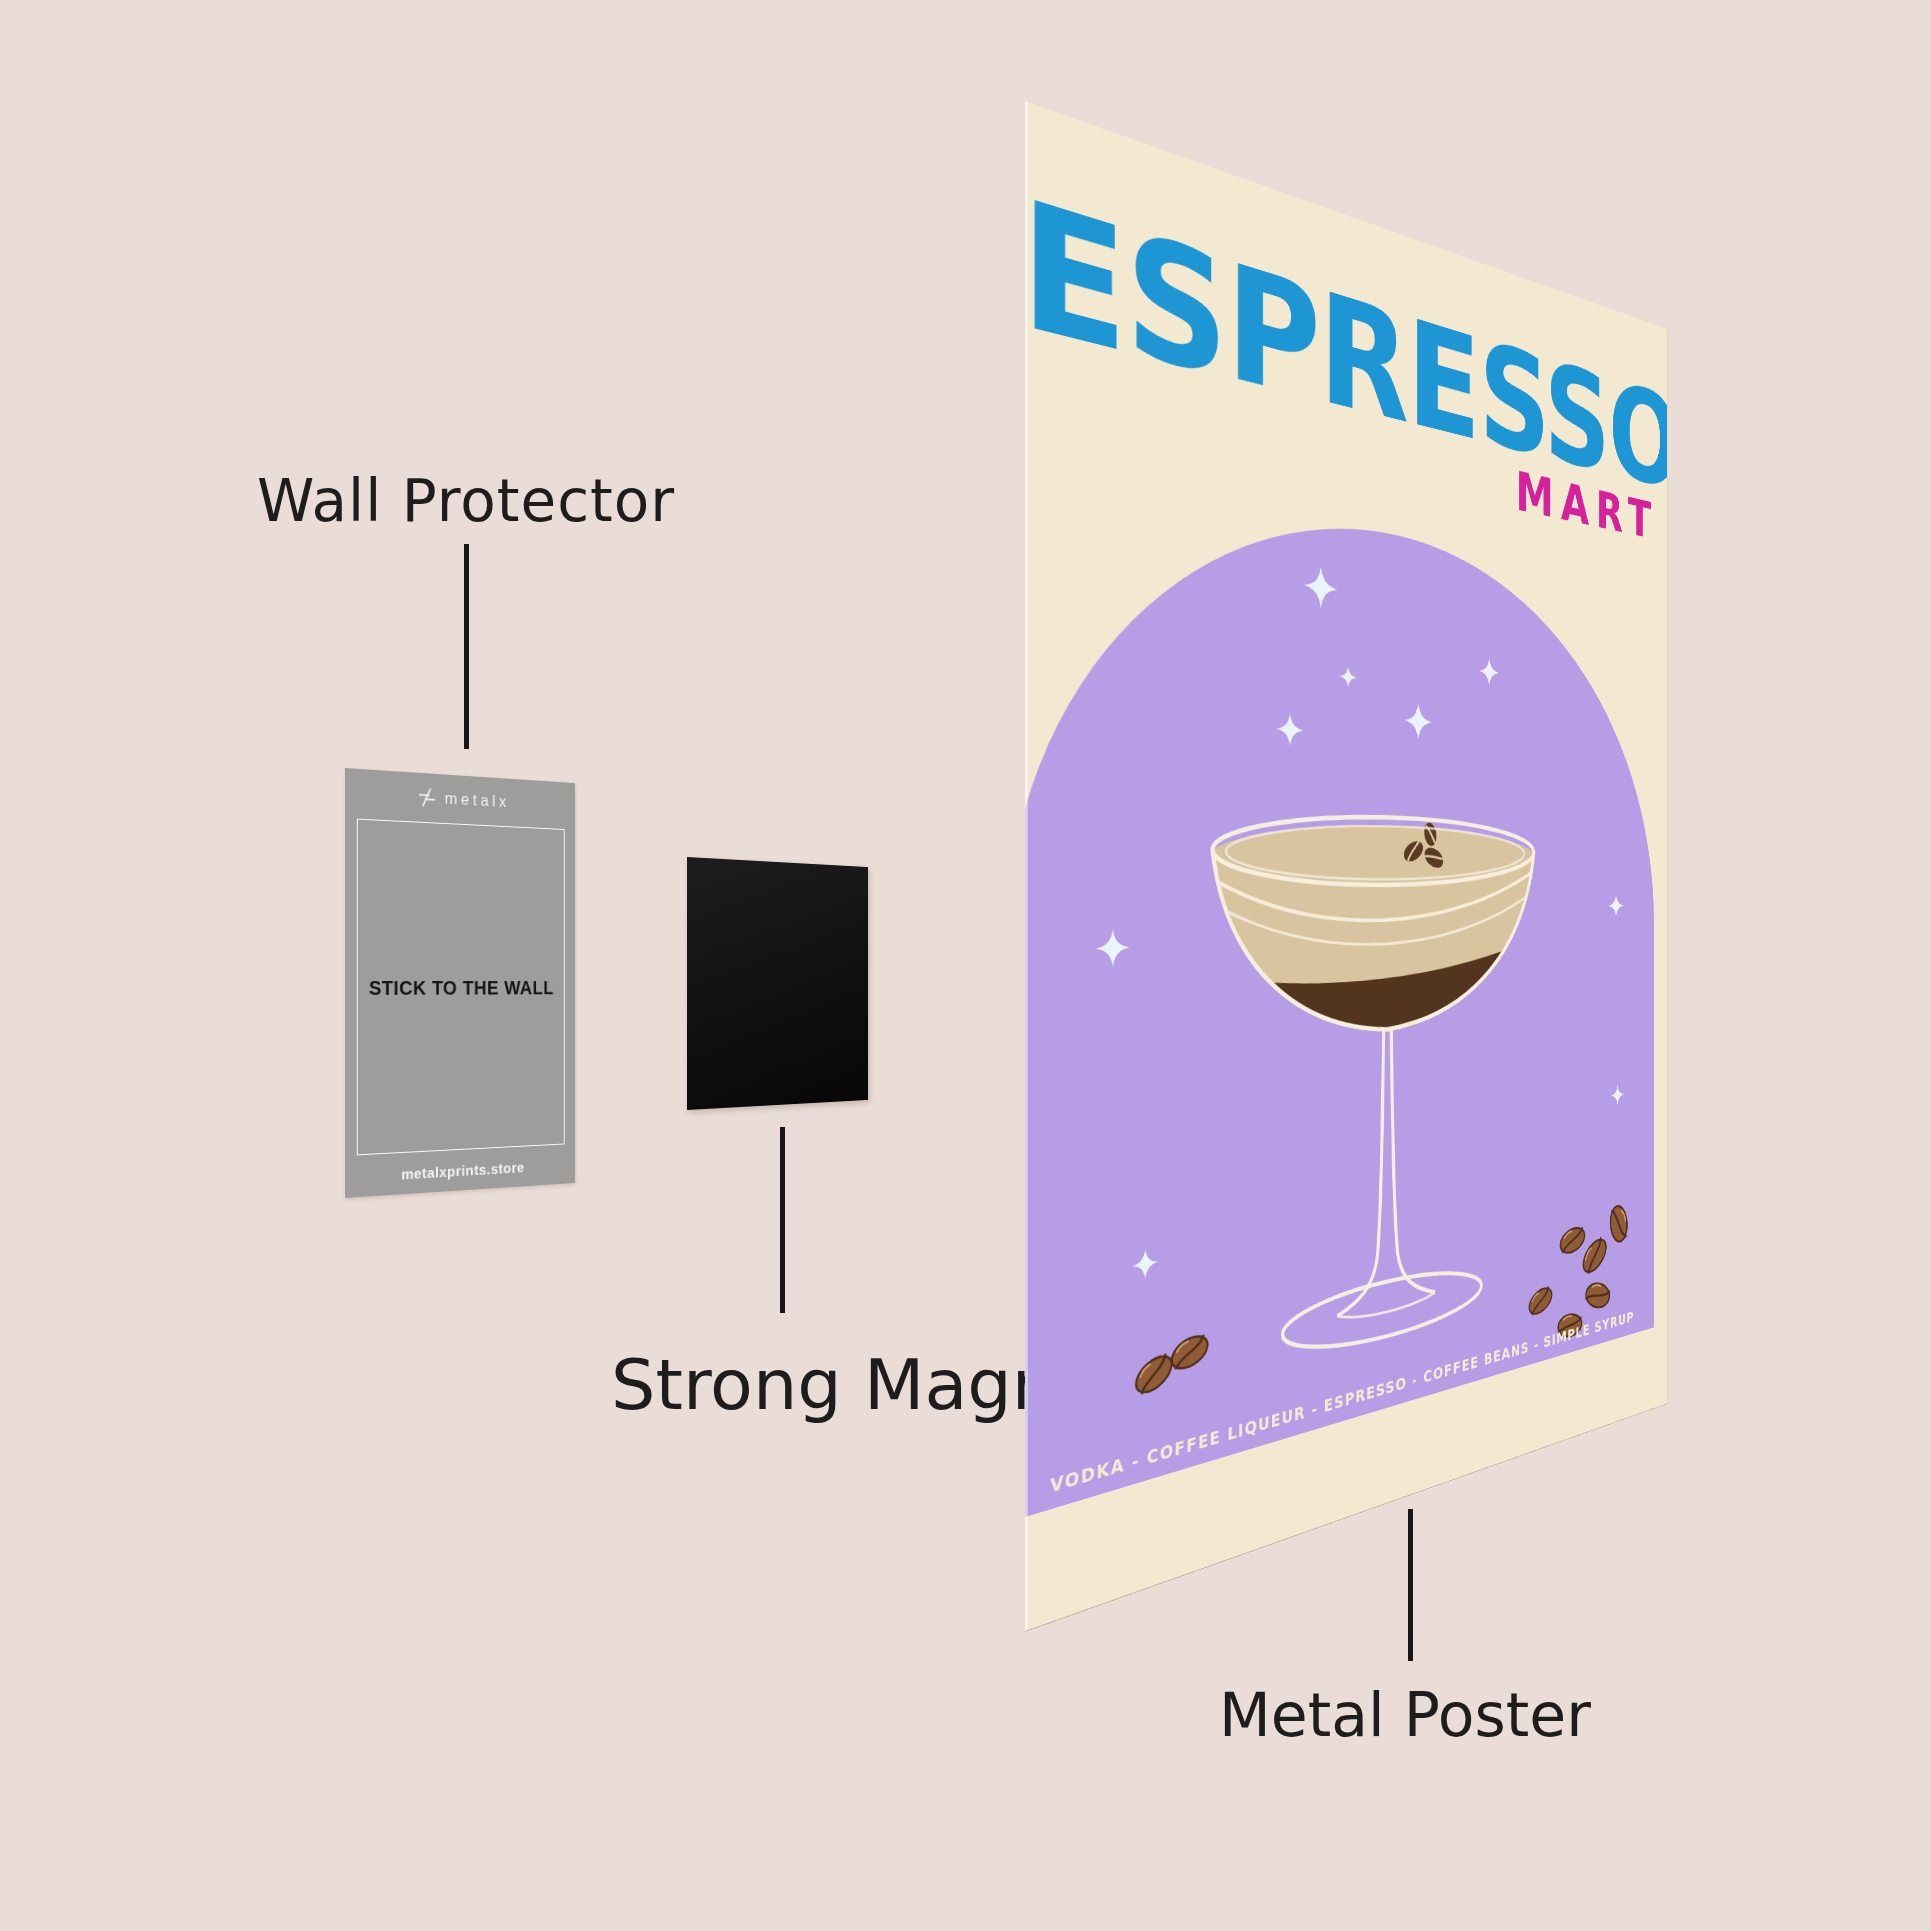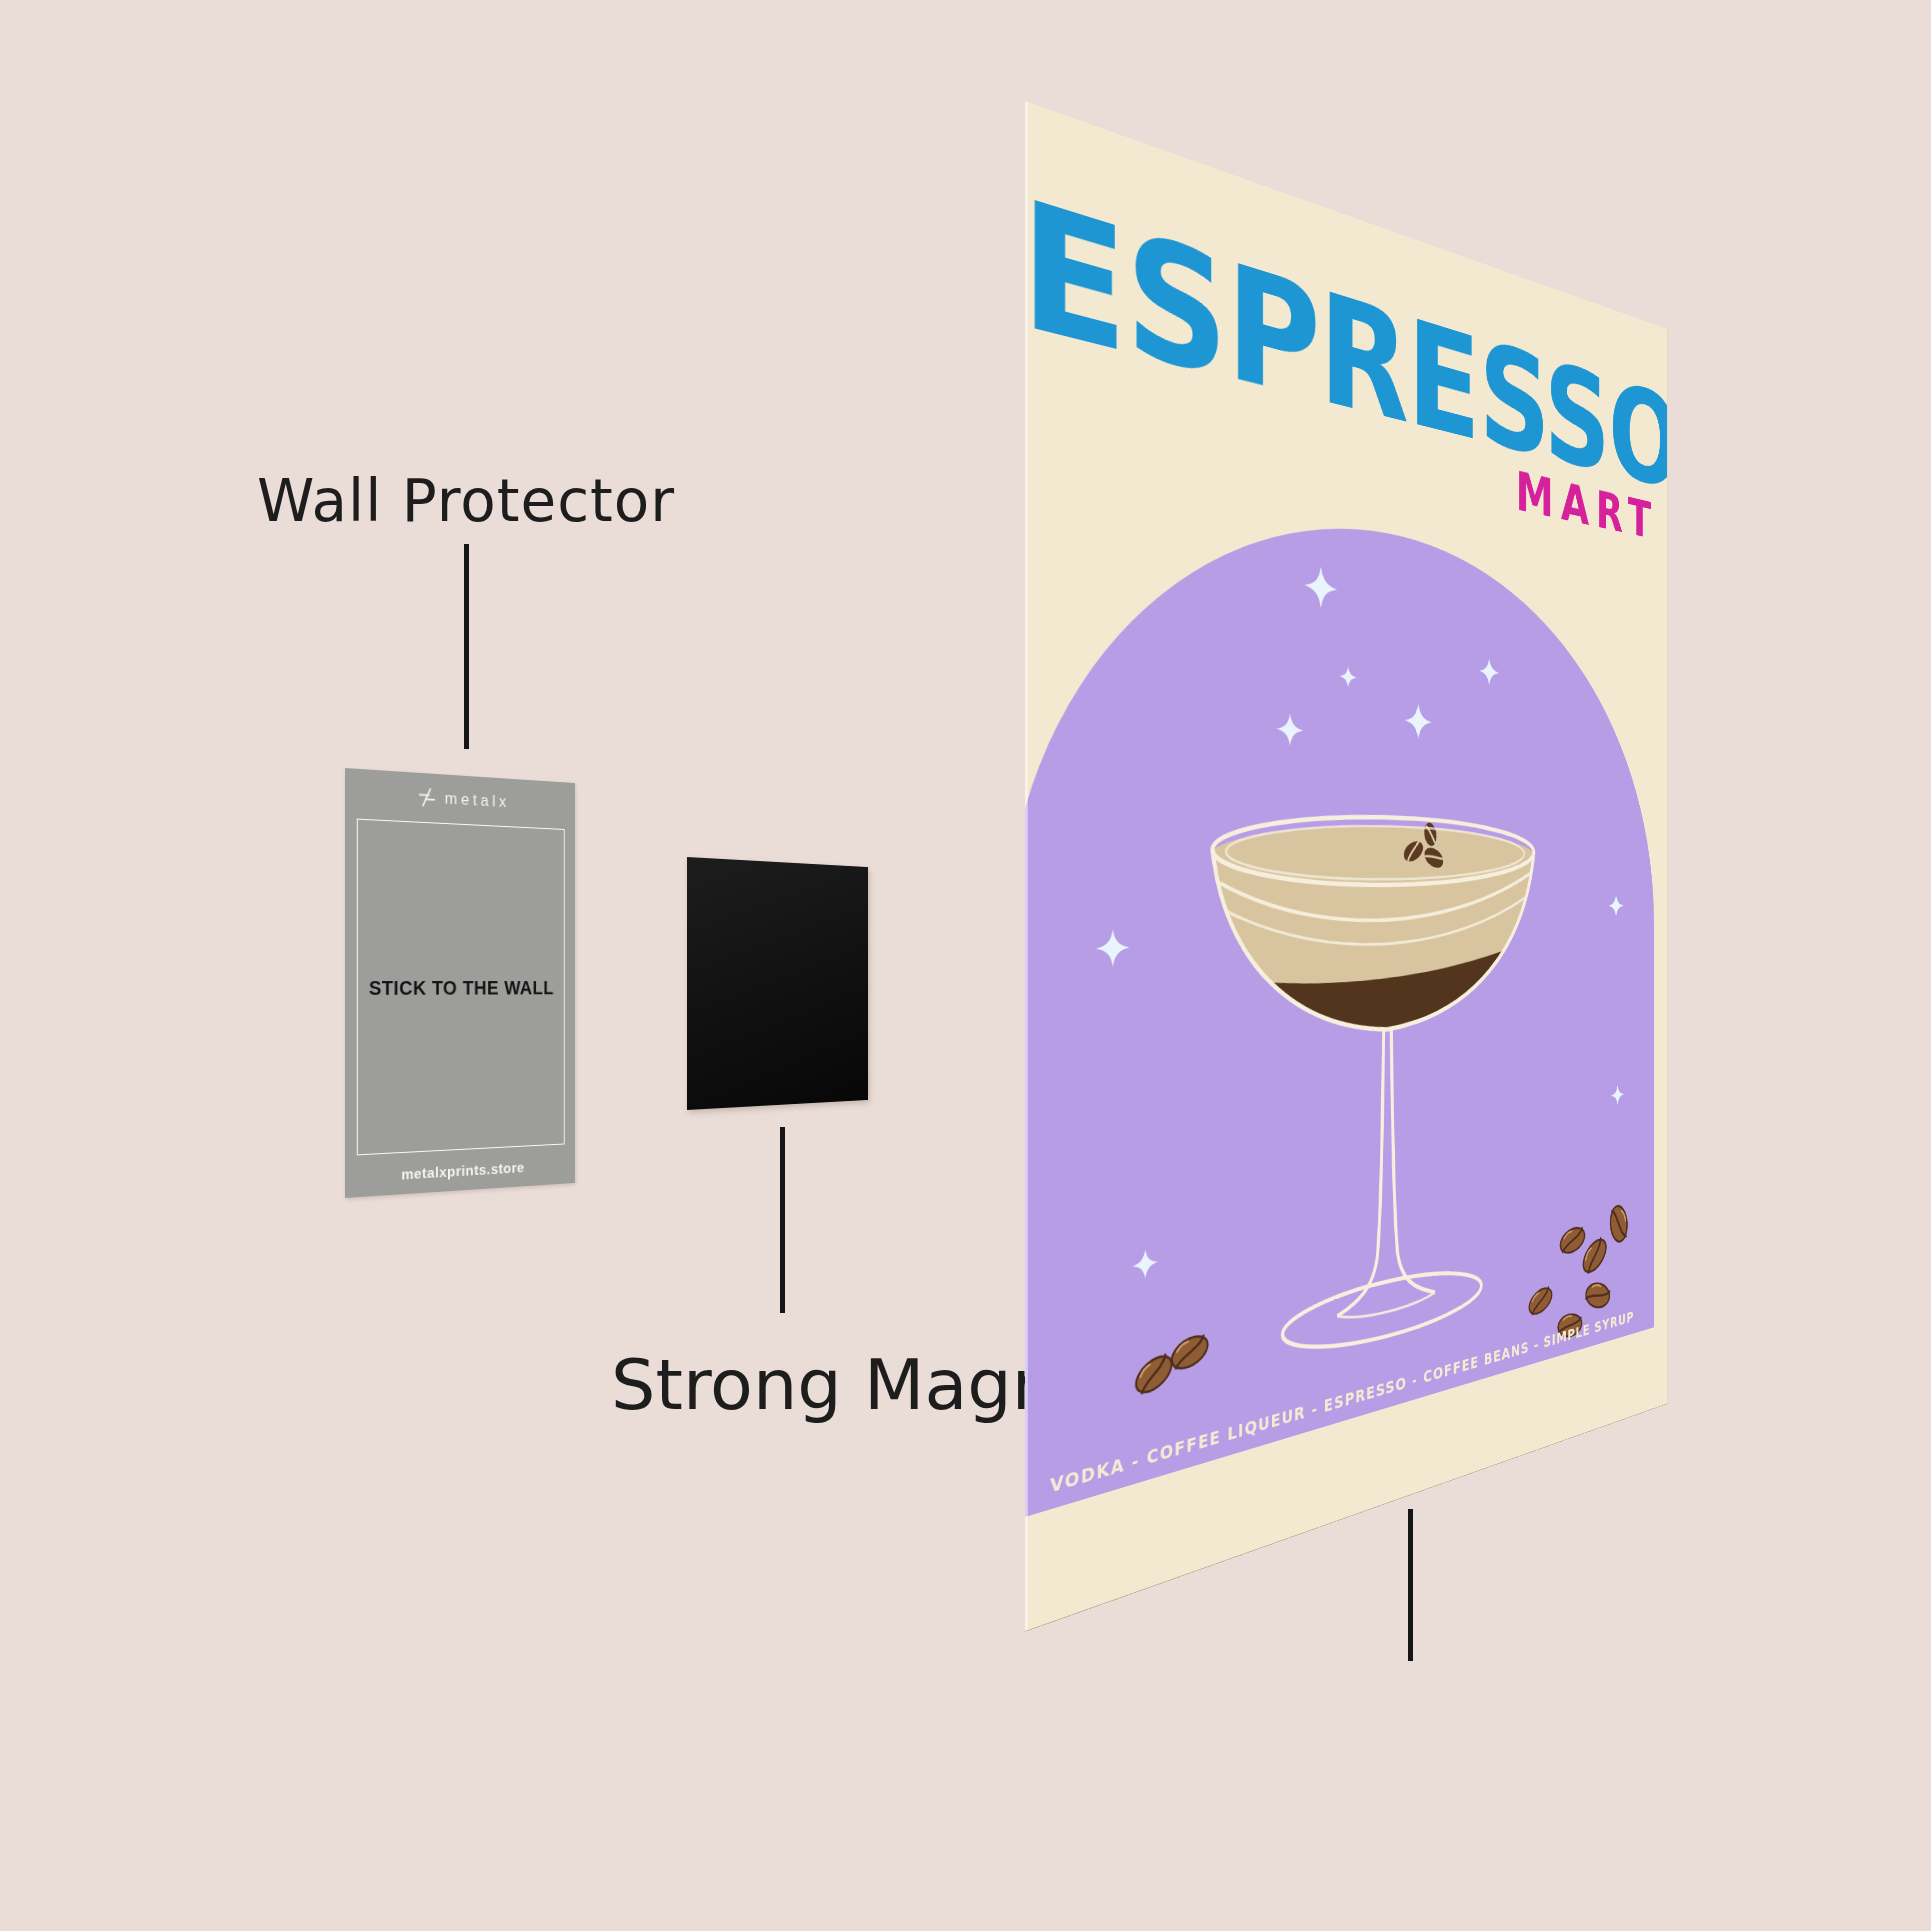--- a/index.html
+++ b/index.html
@@ -184,15 +184,16 @@
       </svg>
     <svg class="bean" style="left:751px;top:1361px;width:50px;height:37px;transform:rotate(8deg)" viewBox="0 0 52 38" width="50" height="37">
         <use href="#sym-bean"></use>
       </svg>
 
     <div id="ingredients">VODKA - COFFEE LIQUEUR - ESPRESSO - COFFEE BEANS - SIMPLE SYRUP</div>
     <div class="edge-highlight"></div>
   </div>
 
   <div class="leader" id="leader-poster"></div>
+  <div class="label" id="metal-poster-label">Metal Poster</div>
 
 </div>
 
 
 </body></html>

